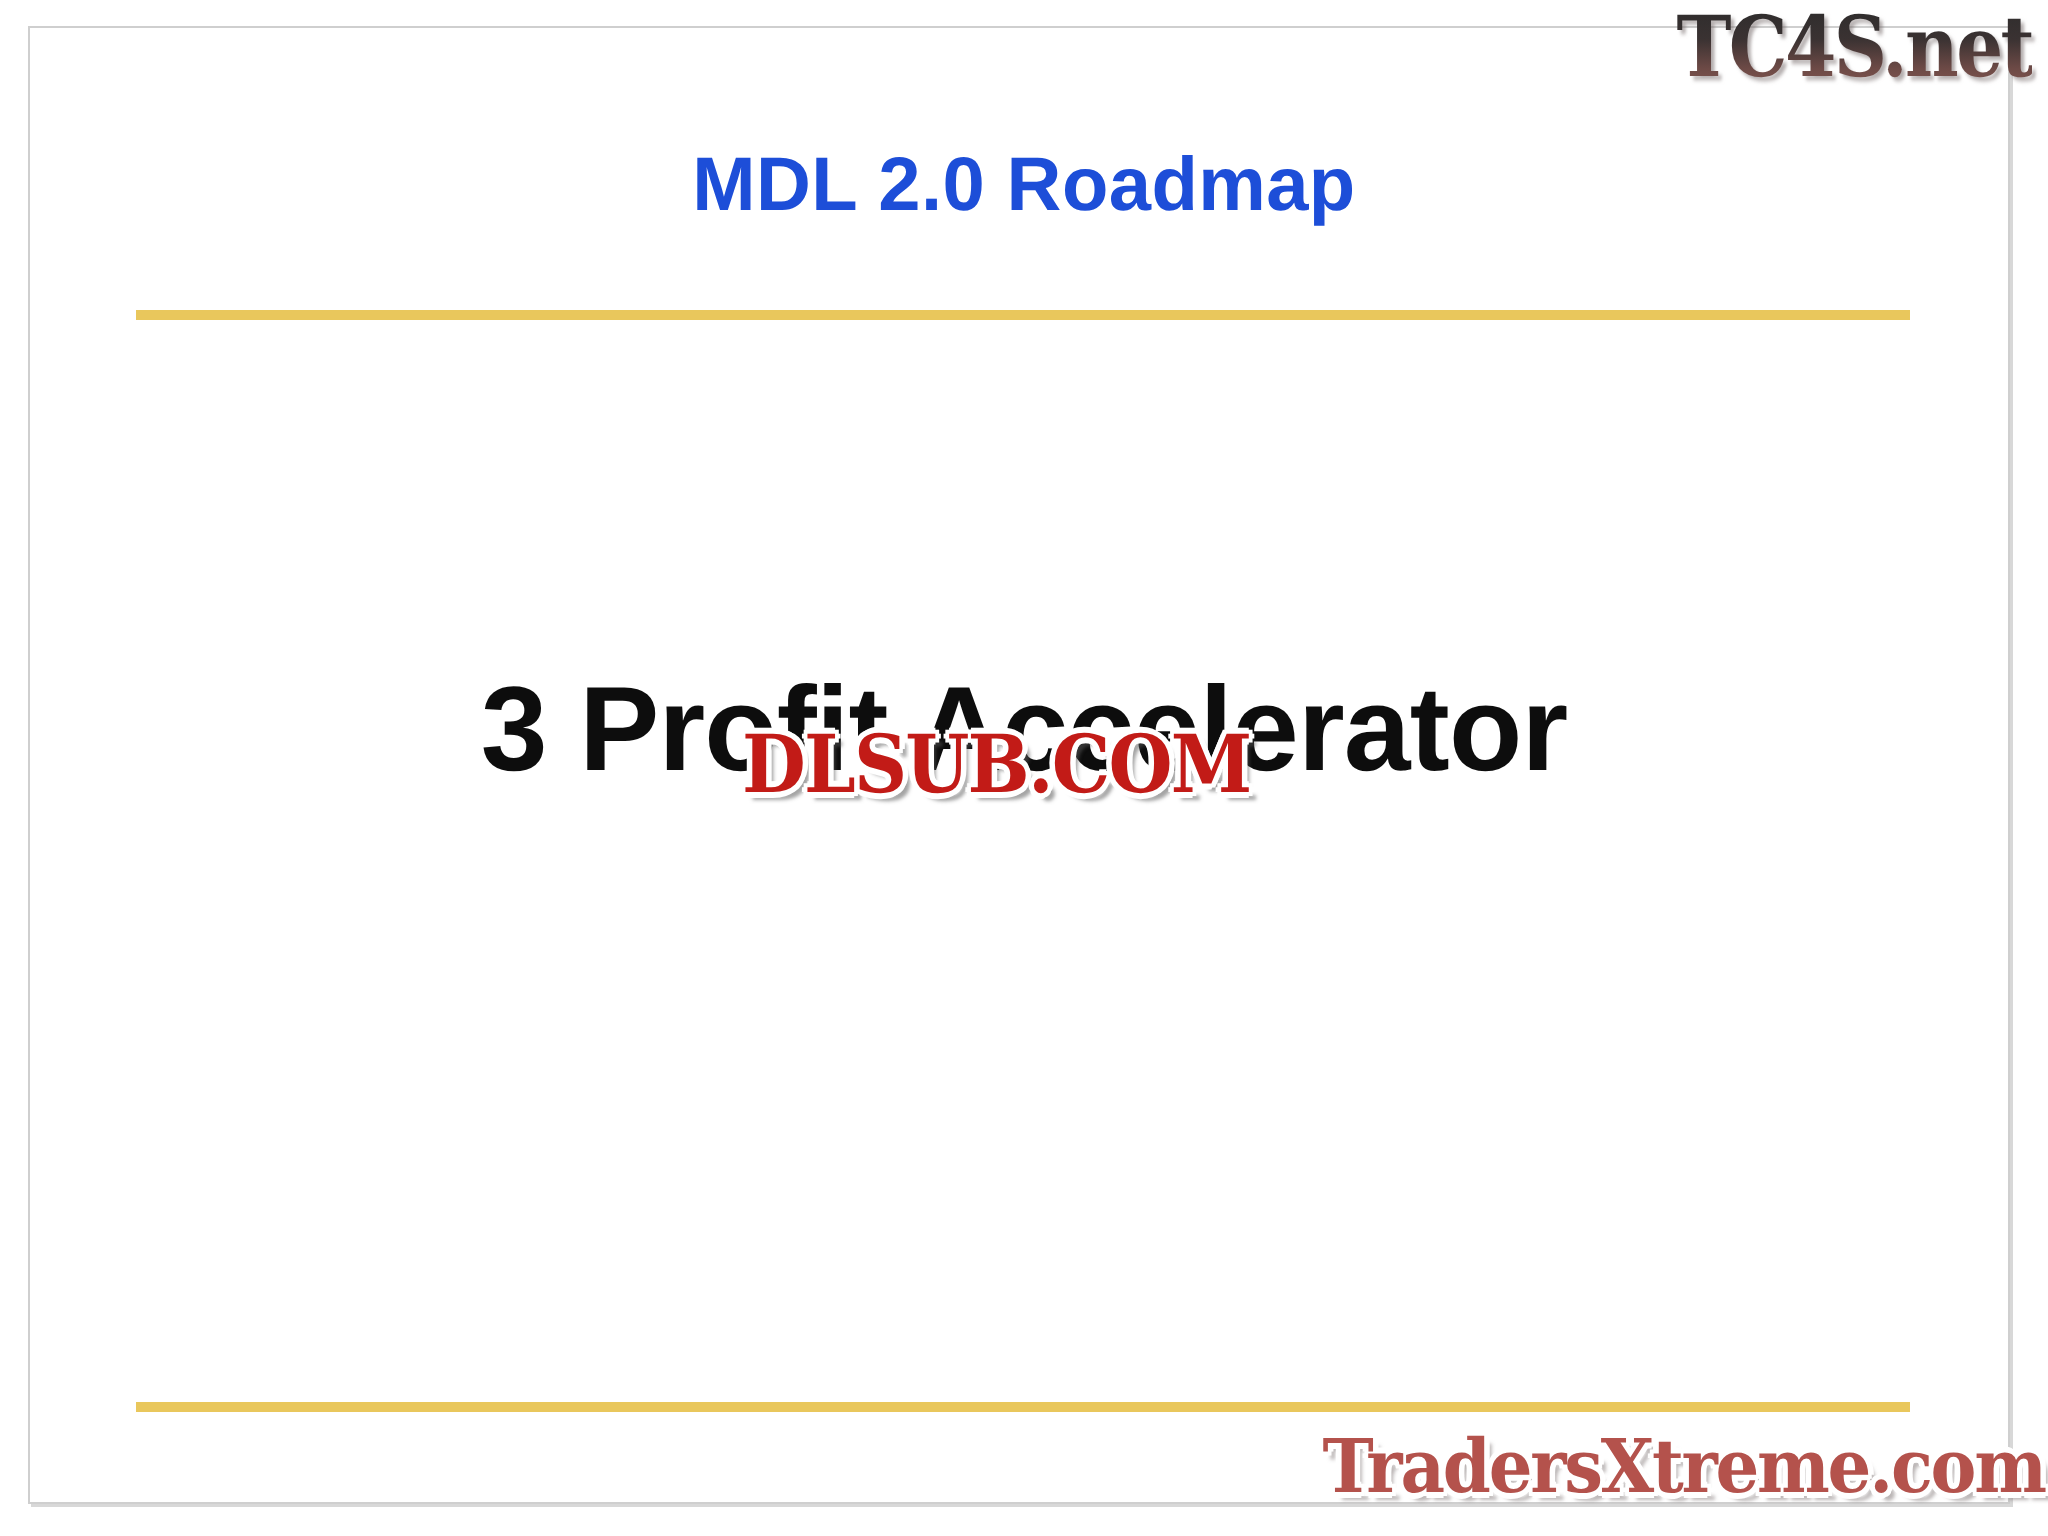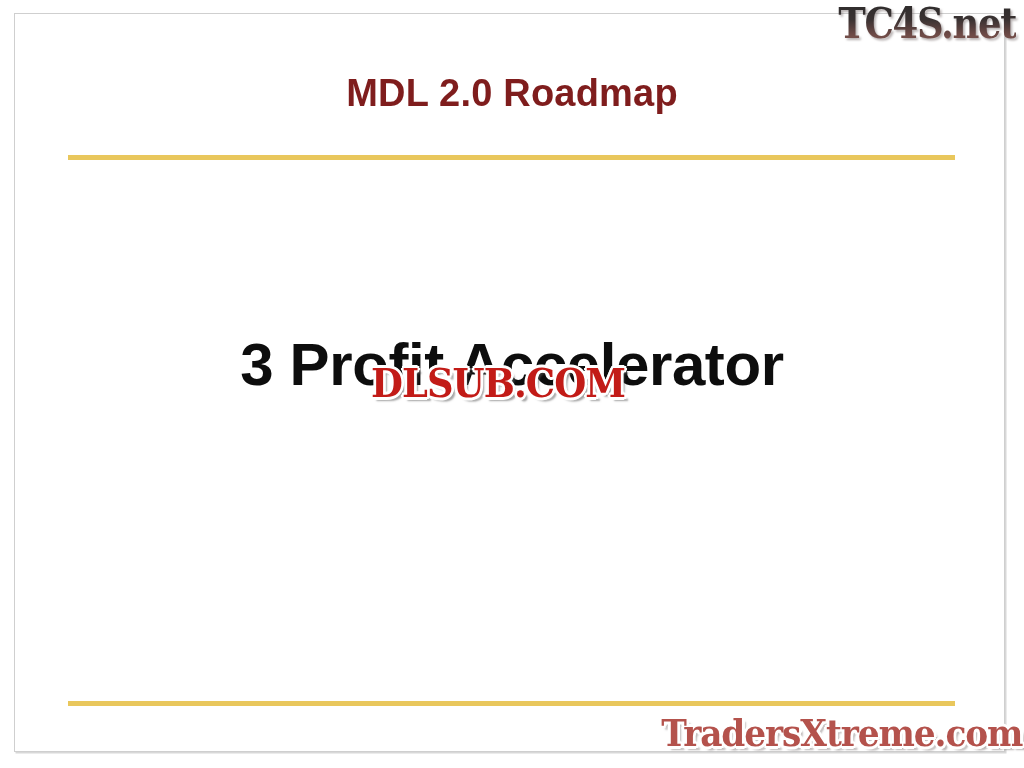--- a/index.html
+++ b/index.html
@@ -40,21 +40,21 @@
   
   .slide-title {
     position: absolute;
     left: 0;
     right: 0;
     top: 72px;
     text-align: center;
     font-size: 38px;
     font-weight: bold;
     letter-spacing: 0.2px;
-    color: #7f1d1d;
+    color: #1d4ed8;
     line-height: 1.15;
     white-space: nowrap;
   }
 
   
   .rule {
     position: absolute;
     left: 68px;
     width: 887px;
     height: 5px;

